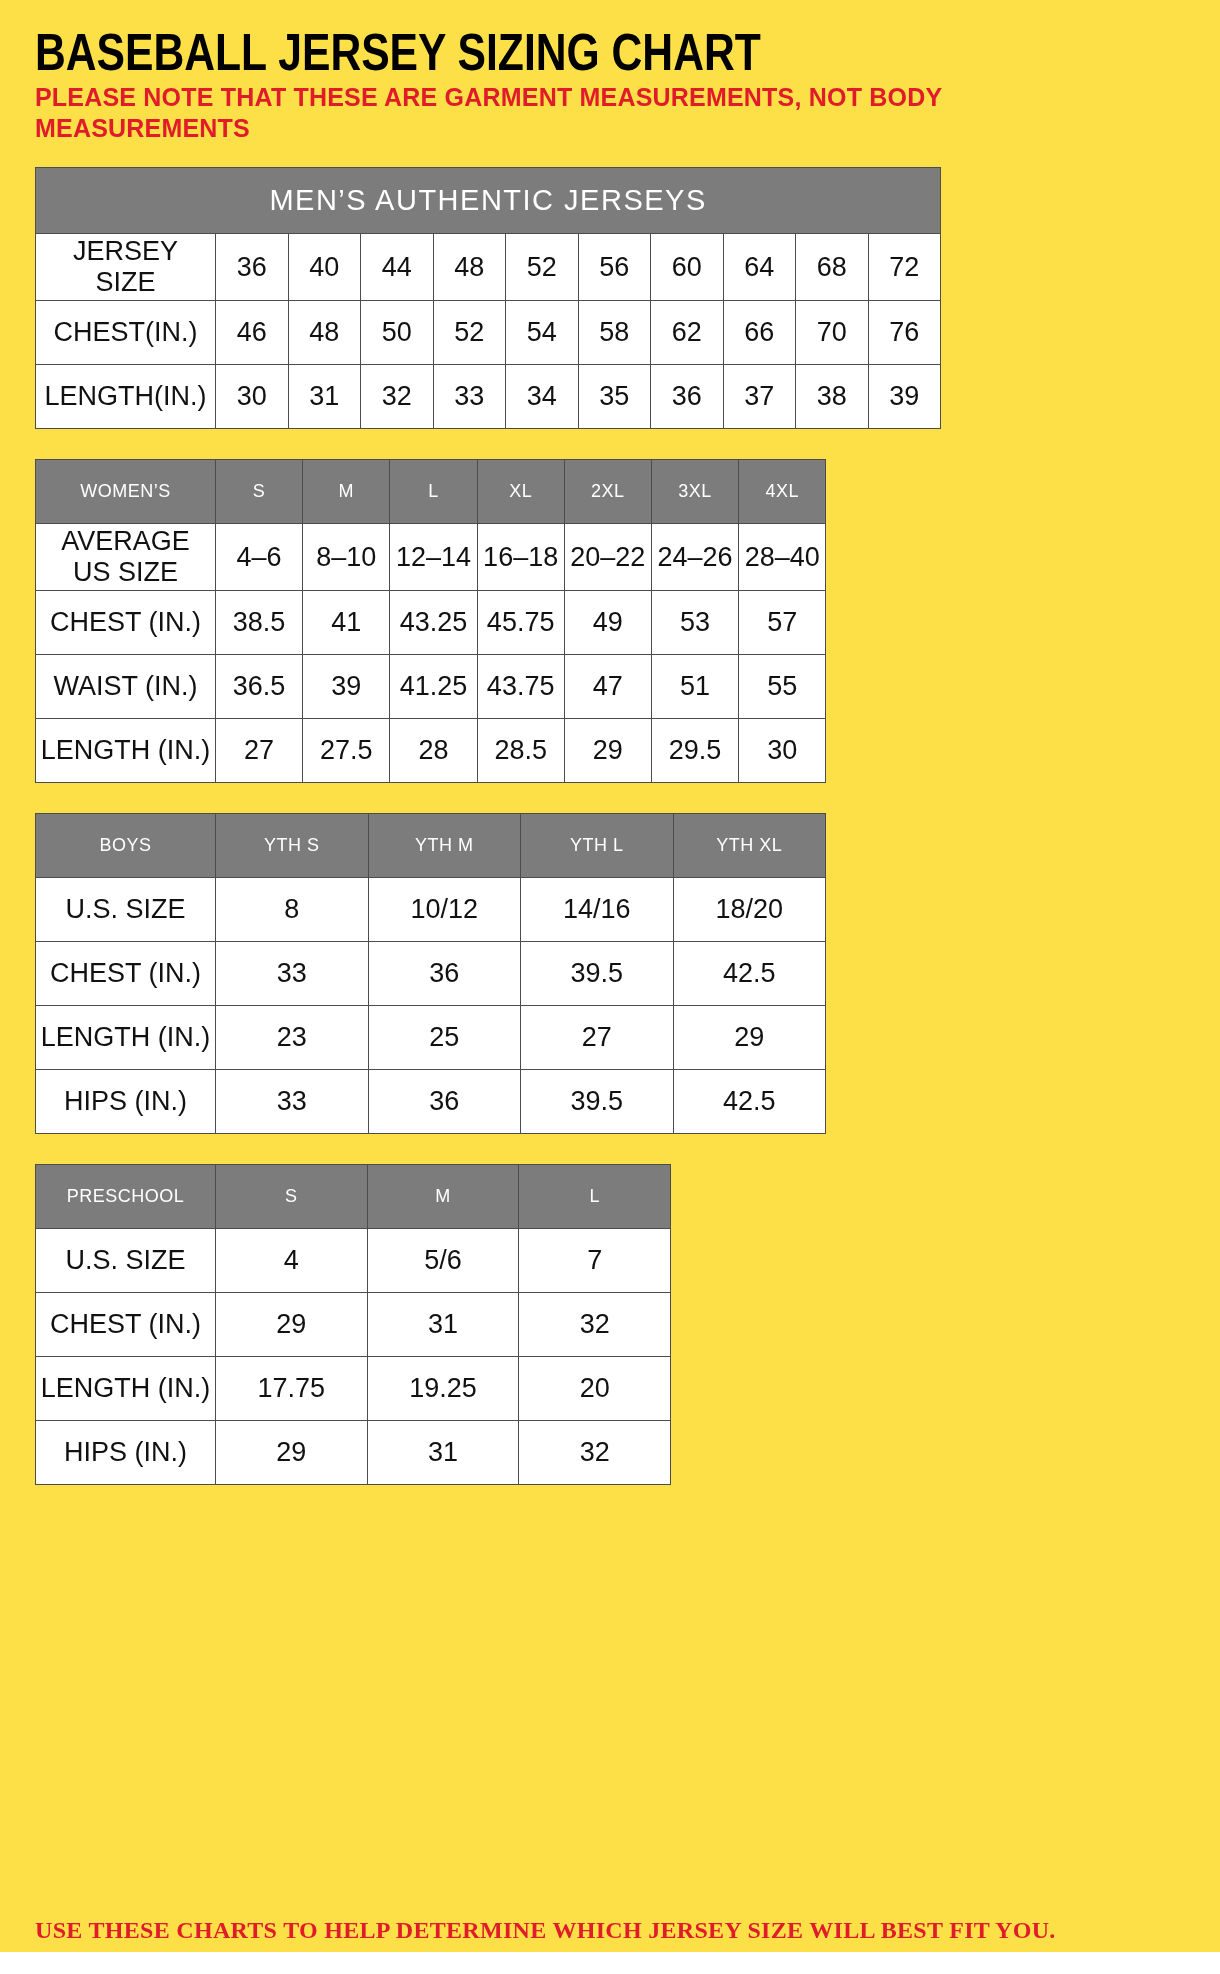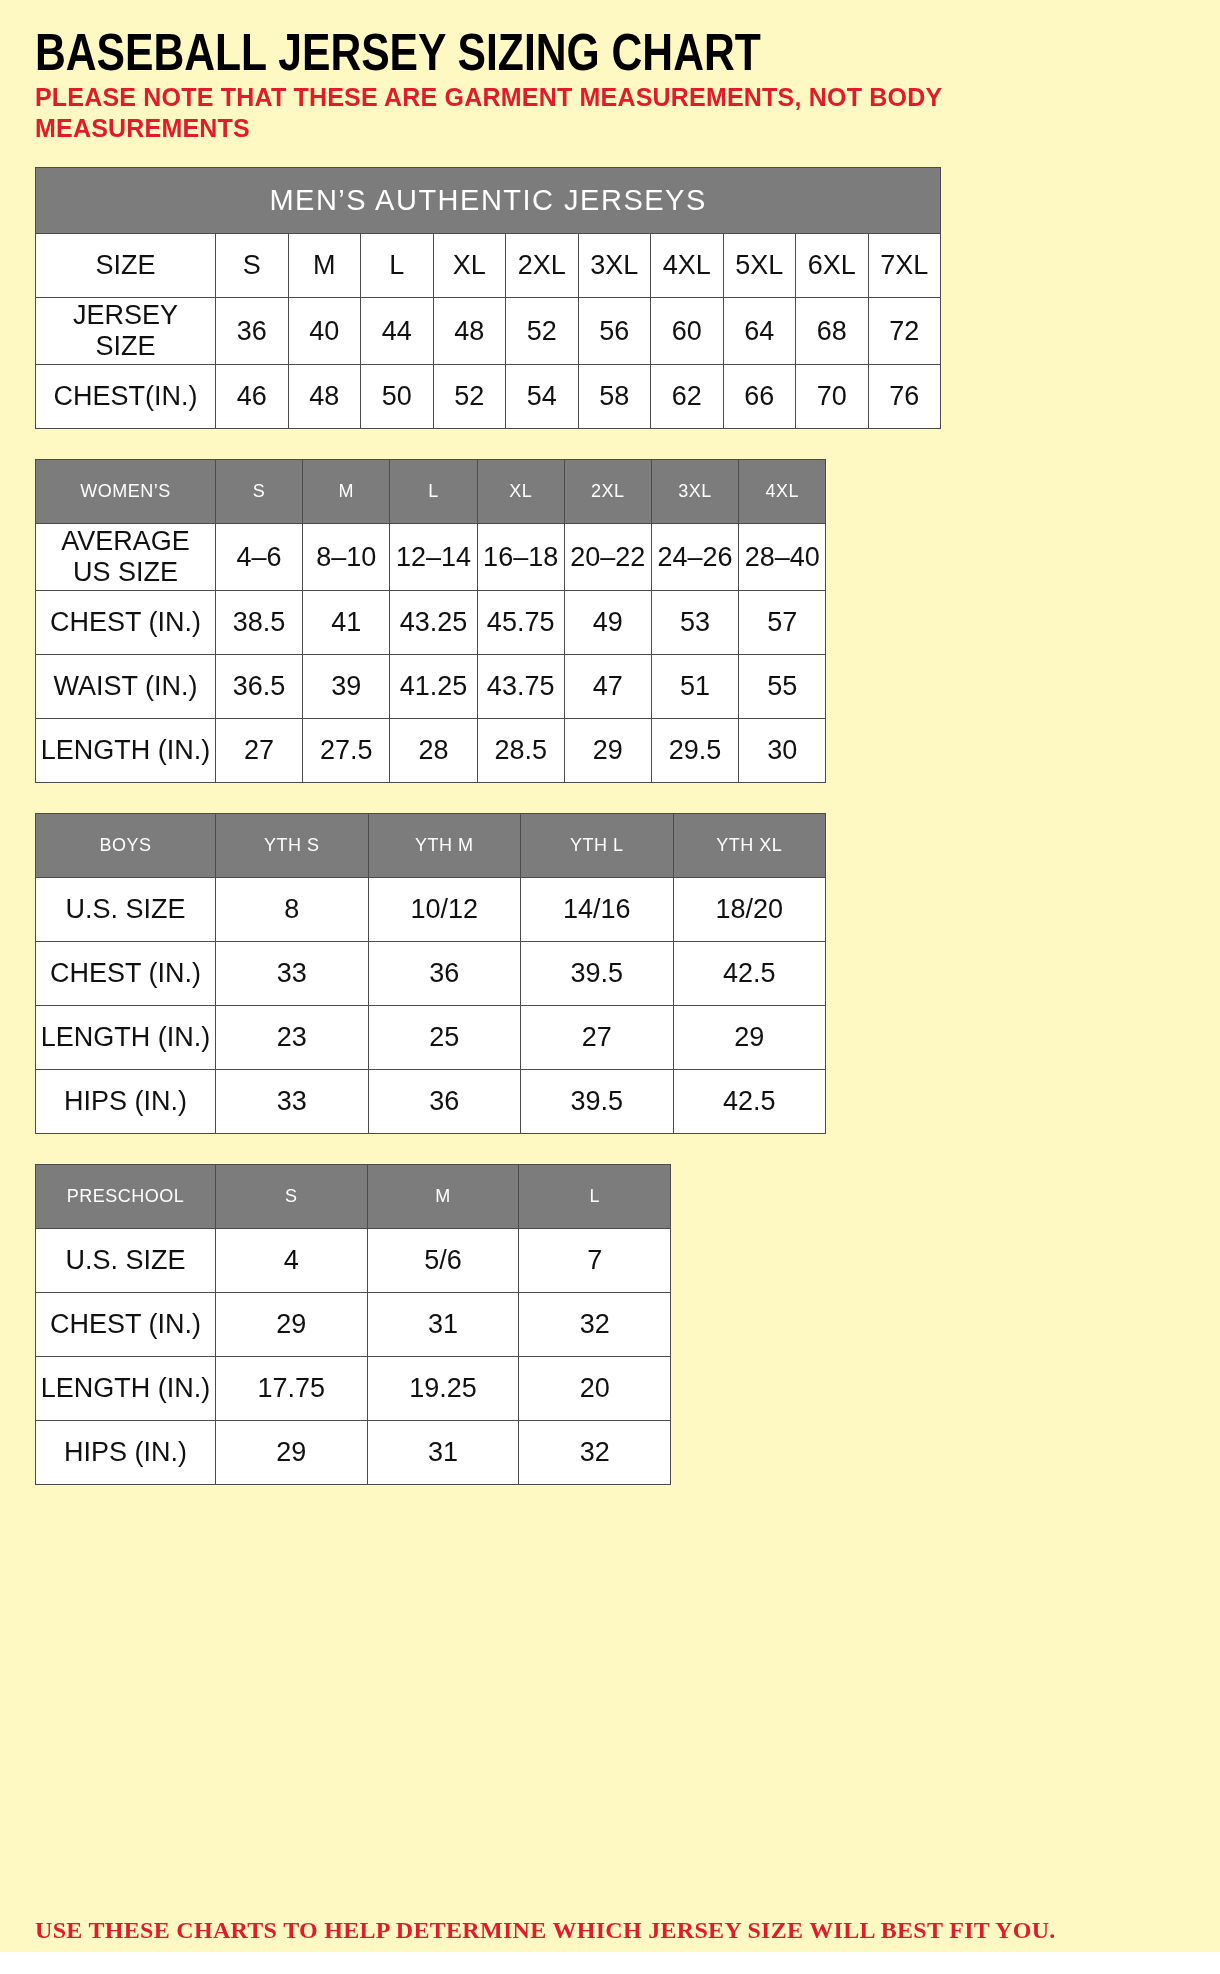--- a/index.html
+++ b/index.html
@@ -8,21 +8,21 @@
     width: 1220px;
     font-family: "Liberation Sans", sans-serif;
     color: var(--text, #111111);
   }
   .page {
     position: relative;
     width: 1220px;
     height: 1952px;
     padding: 22px 35px 14px 35px;
     overflow: hidden;
-    background: #fef9c3;
+    background: #fde047;
   }
   .main-title {
     font-size: 52px;
     font-weight: 900;
     color: #000000;
     white-space: nowrap;
     transform: scaleX(0.82);
     transform-origin: left center;
     letter-spacing: 0px;
   }
@@ -112,33 +112,20 @@
         <col class="d">
         <col class="d">
     </colgroup>
     <thead>
       <tr>
         <th class="band" colspan="11">MEN’S AUTHENTIC JERSEYS</th>
       </tr>
     </thead>
     <tbody>
         <tr>
-          <td class="rowlabel">SIZE</td>
-          <td>S</td>
-          <td>M</td>
-          <td>L</td>
-          <td>XL</td>
-          <td>2XL</td>
-          <td>3XL</td>
-          <td>4XL</td>
-          <td>5XL</td>
-          <td>6XL</td>
-          <td>7XL</td>
-        </tr>
-        <tr>
           <td class="rowlabel">JERSEY SIZE</td>
           <td>36</td>
           <td>40</td>
           <td>44</td>
           <td>48</td>
           <td>52</td>
           <td>56</td>
           <td>60</td>
           <td>64</td>
           <td>68</td>
@@ -150,20 +137,33 @@
           <td>48</td>
           <td>50</td>
           <td>52</td>
           <td>54</td>
           <td>58</td>
           <td>62</td>
           <td>66</td>
           <td>70</td>
           <td>76</td>
         </tr>
+        <tr>
+          <td class="rowlabel">LENGTH(IN.)</td>
+          <td>30</td>
+          <td>31</td>
+          <td>32</td>
+          <td>33</td>
+          <td>34</td>
+          <td>35</td>
+          <td>36</td>
+          <td>37</td>
+          <td>38</td>
+          <td>39</td>
+        </tr>
       </tbody>
   </table>
 
   <table id="womens">
     <colgroup>
       <col class="lab">
         <col class="d">
         <col class="d">
         <col class="d">
         <col class="d">

